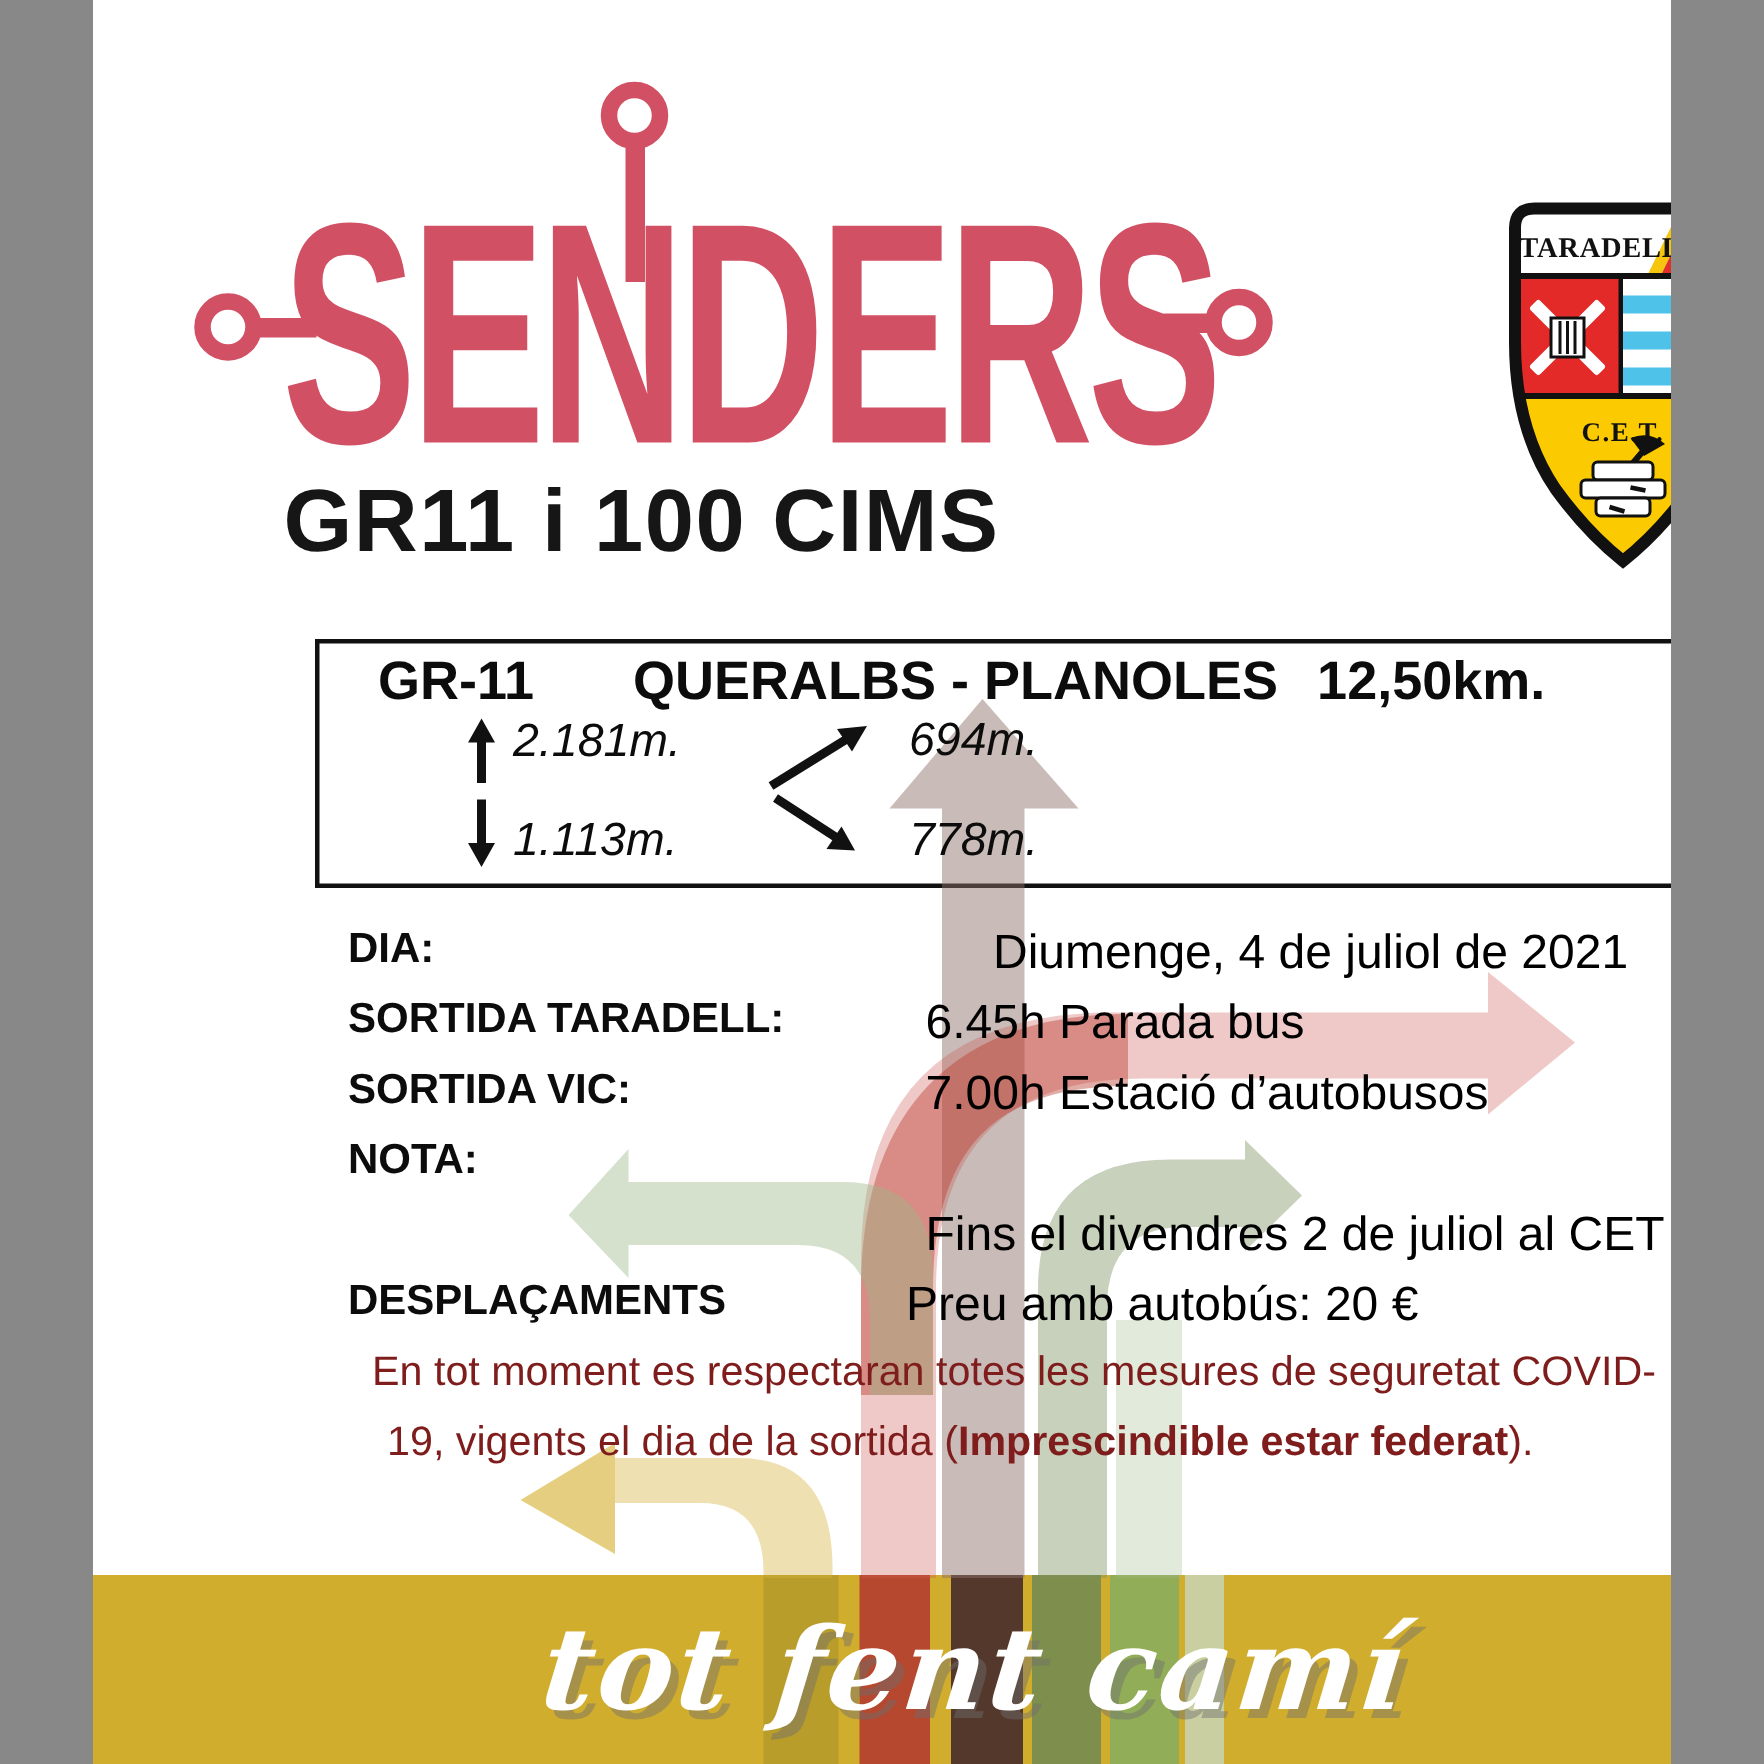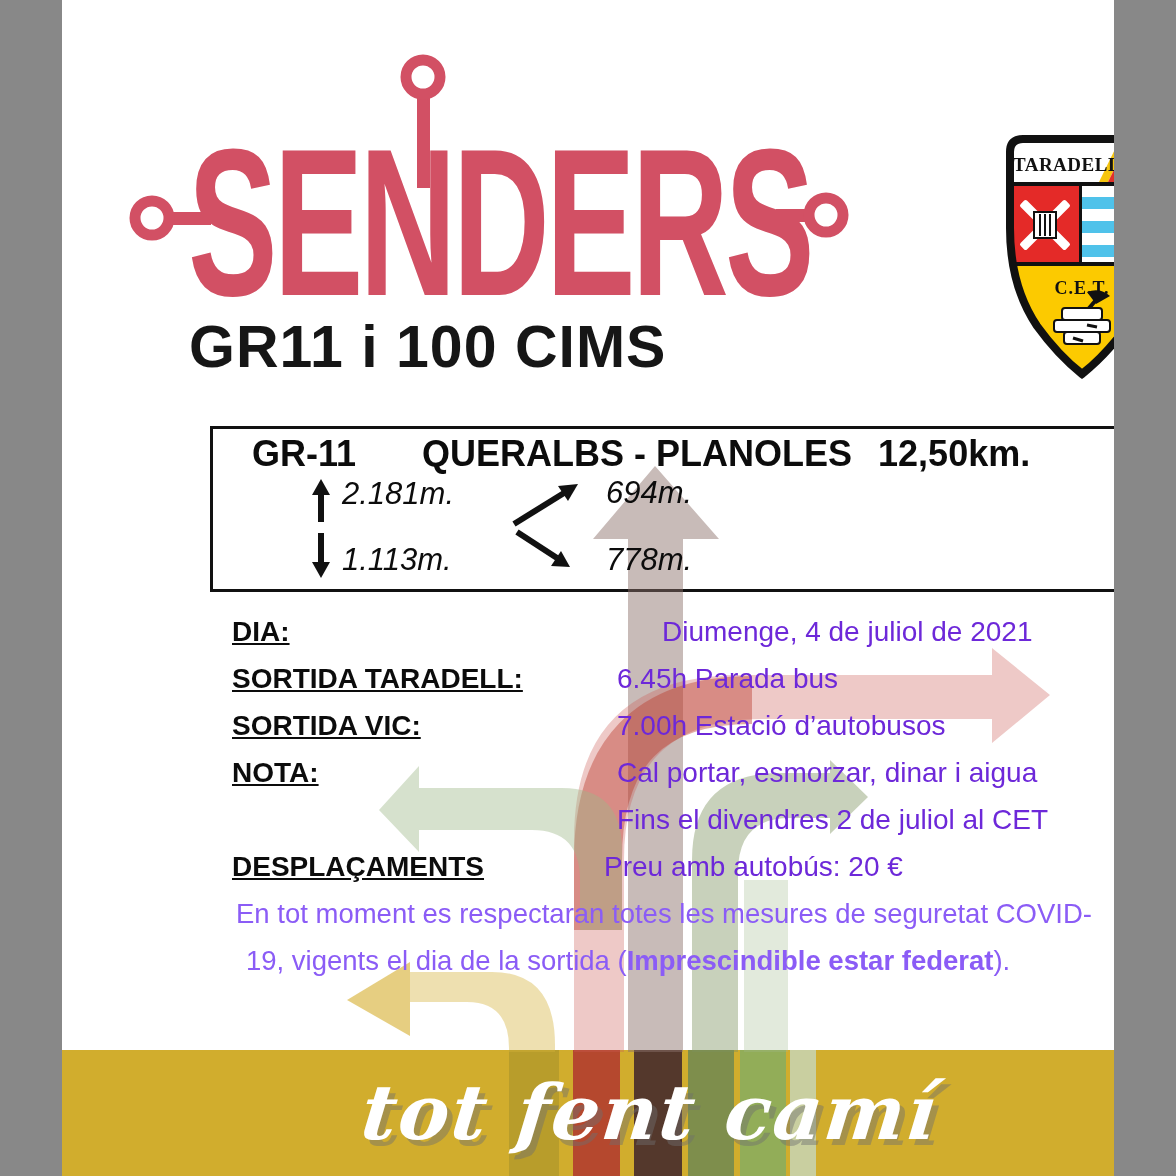--- a/index.html
+++ b/index.html
@@ -31,25 +31,25 @@
   .route-title{left:190px;top:433px;font-size:36px;font-weight:bold;color:#0c0c0c;white-space:nowrap;}
   .route-title .gap1{display:inline-block;width:66px;}
   .route-title .gap2{display:inline-block;width:26px;}
   .elev{font-size:31px;font-style:italic;color:#0c0c0c;white-space:nowrap;}
   .e-up{left:280px;top:476px;}
   .e-down{left:280px;top:542px;}
   .e-gain{left:544px;top:475px;}
   .e-loss{left:544px;top:542px;}
 
   
-  .row-label{left:170px;font-size:28px;font-weight:bold;color:#0c0c0c;white-space:nowrap;text-decoration:underline;}
-  .row-value{font-size:28px;color:#6d28d9;white-space:nowrap;}
+  .row-label{left:170px;font-size:28px;font-weight:bold;color:#0c0c0c;white-space:nowrap;}
+  .row-value{font-size:32px;color:#000000;white-space:nowrap;}
   .y0{top:616px;} .y1{top:663px;} .y2{top:710px;} .y3{top:757px;text-align:right;} .y4{top:804px;} .y5{top:851px;}
   .vx{left:555px;} .vx0{left:600px;} .vx5{left:542px;}
-  .para{left:174px;font-size:27.5px;color:#8b5cf6;white-space:nowrap;}
+  .para{left:186px;font-size:27.5px;color:#7f1d1d;white-space:nowrap;}
   .p0{top:898px;} .p1{top:945px;margin-left:10px;}
   .para b{font-weight:bold;}
 
   
   .slogan{left:0;top:1068px;width:1176px;text-align:center;font-family:"DejaVu Serif",serif;
           font-style:italic;font-weight:bold;font-size:76px;color:#ffffff;z-index:4;
           transform:skewX(-6deg);text-shadow:6px 6px 0 rgba(110,110,110,0.45);letter-spacing:2px;}
 
   svg{display:block;}
 </style>
@@ -180,21 +180,20 @@
   <div class="abs elev e-gain content">694m.</div>
   <div class="abs elev e-loss content">778m.</div>
 
   <div class="abs row-label y0 content">DIA:</div>
   <div class="abs row-value vx0 y0 content">Diumenge, 4 de juliol de 2021</div>
   <div class="abs row-label y1 content">SORTIDA TARADELL:</div>
   <div class="abs row-value vx y1 content">6.45h Parada bus</div>
   <div class="abs row-label y2 content">SORTIDA VIC:</div>
   <div class="abs row-value vx y2 content">7.00h Estació d’autobusos</div>
   <div class="abs row-label y3 content">NOTA:</div>
-  <div class="abs row-value vx y3 content">Cal portar, esmorzar, dinar i aigua</div>
   <div class="abs row-value vx y4 content">Fins el divendres 2 de juliol al CET</div>
   <div class="abs row-label y5 content">DESPLAÇAMENTS</div>
   <div class="abs row-value vx5 y5 content">Preu amb autobús:  20 €</div>
 
   <div class="abs para p0 content">En tot moment es respectaran totes les mesures de seguretat COVID-</div>
   <div class="abs para p1 content"><span>19, vigents el dia de la sortida  (</span><b>Imprescindible estar federat</b><span>).</span></div>
 
   <div class="abs slogan">tot fent camí</div>
 
 </div>

